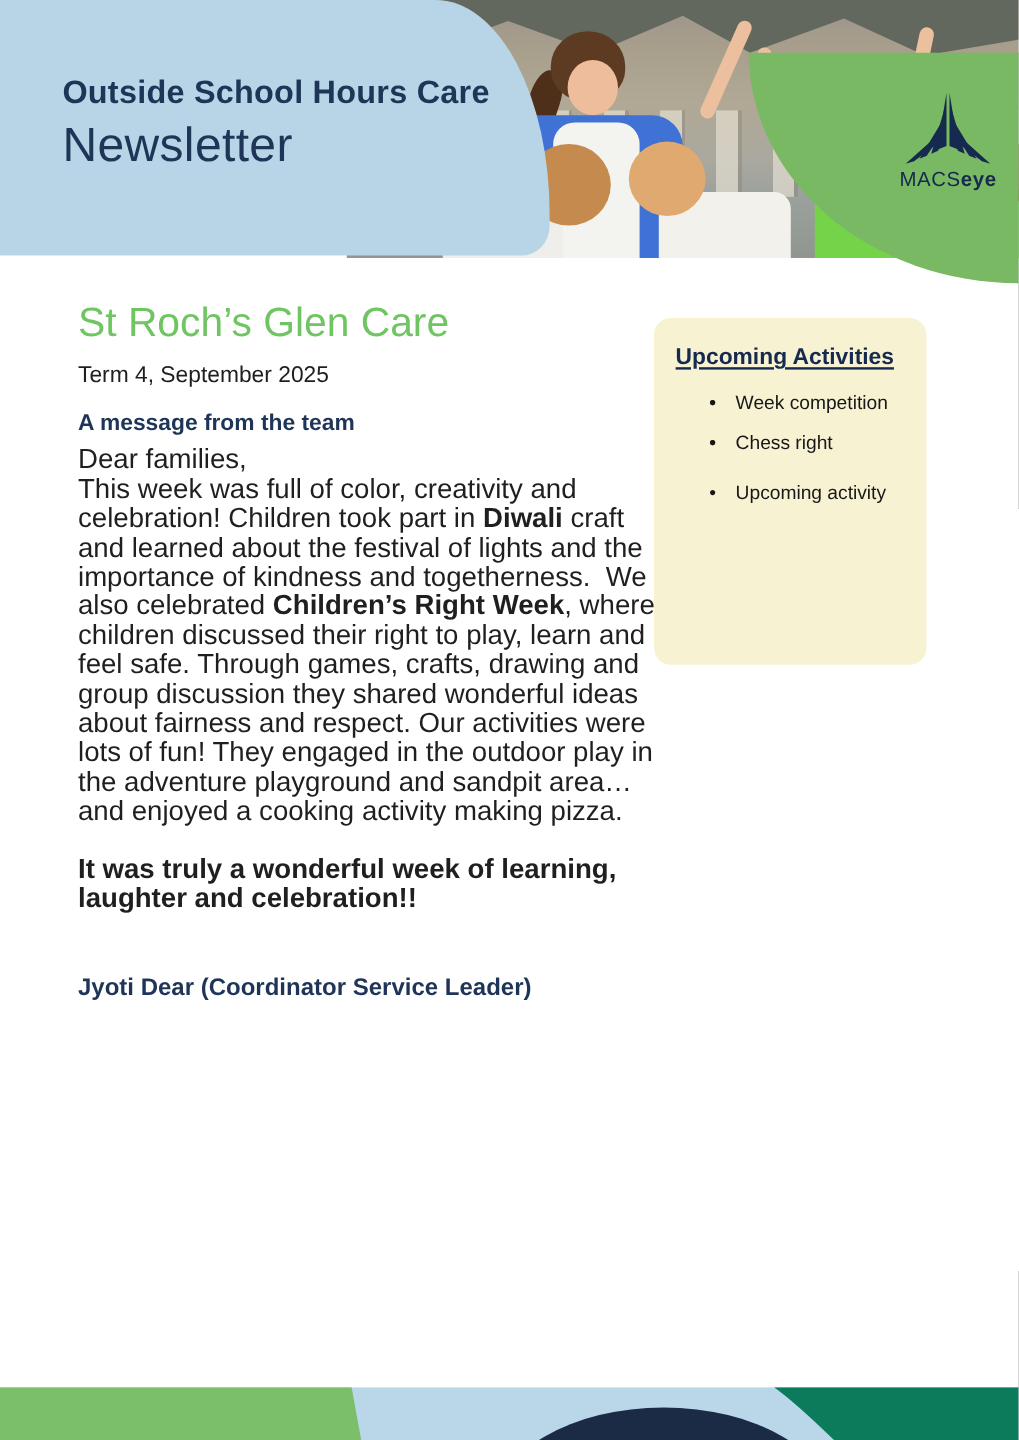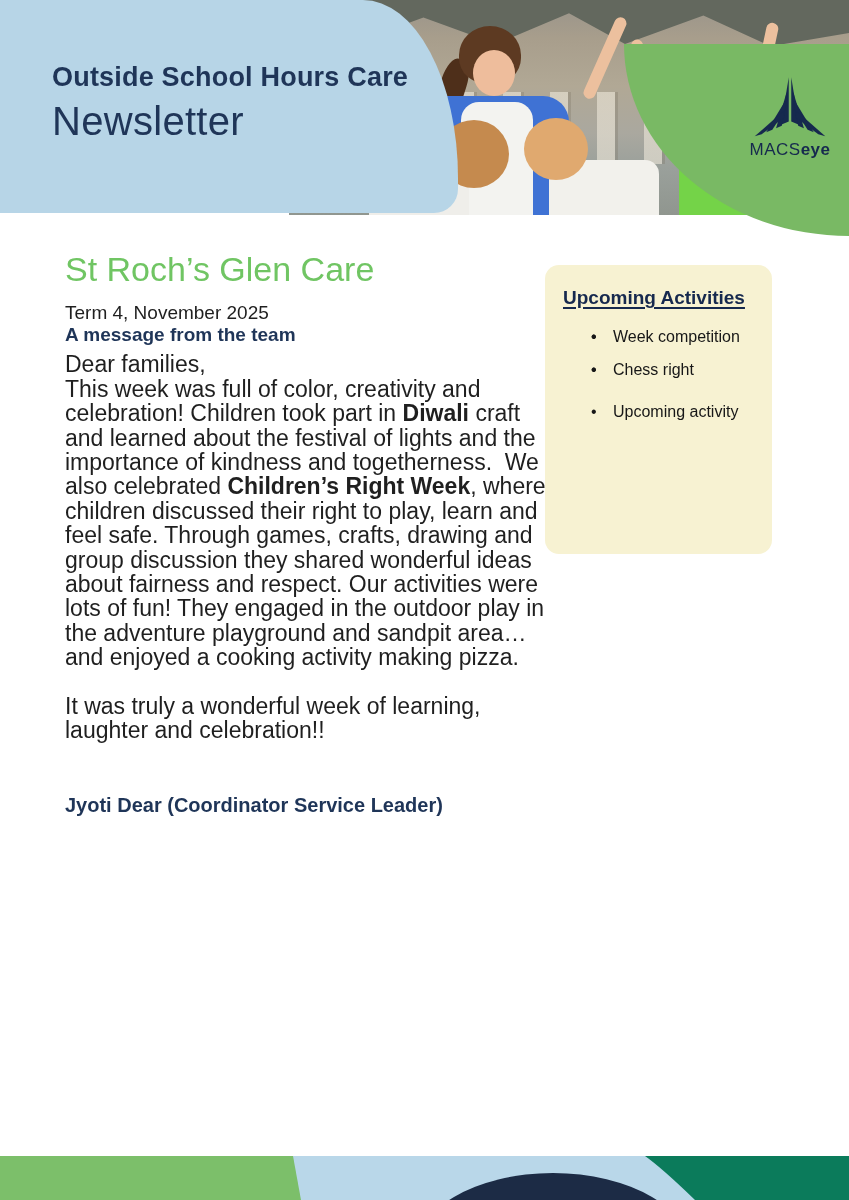--- a/index.html
+++ b/index.html
@@ -54,25 +54,25 @@
   .logo{position:absolute;left:112px;top:30px;width:108px;text-align:center;}
   .logo svg{display:block;margin:0 auto;}
   .brand{font-size:17px;color:var(--logo_navy,#16294e);letter-spacing:.5px;margin-top:2px;}
   .brand .reg{font-weight:500;}
   .brand .bold{font-weight:800;}
 
   
   .main{position:absolute;left:0;top:215px;width:849px;padding:36px 0 0 65px;}
   .site-title{font-size:34px;font-weight:400;color:var(--title_green,#70c563);line-height:1.1;}
   .term{font-size:19px;color:var(--body_text,#1f1f1f);margin-top:14px;}
-  .msg-heading{font-size:19px;font-weight:700;color:var(--text_navy,#1f3558);}
+  .msg-heading{font-size:19px;font-weight:700;color:var(--text_navy,#1f3558);margin-top:18px;}
   .message{width:484px;}
   .body-text{font-size:23px;line-height:24.4px;color:var(--body_text,#1f1f1f);margin-top:6px;}
   .body-text b{font-weight:700;}
-  .closing{margin-top:24px;}
+  .closing{margin-top:24px;font-weight:bold;}
   .signature{font-size:20px;font-weight:700;color:var(--text_navy,#1f3558);margin-top:52px;}
 
   
   .side-box{position:absolute;left:545px;top:265px;width:227px;height:289px;background:var(--sidebar_bg,#f7f2d2);
     border-radius:14px;padding:22px 12px 0 18px;}
   .side-heading{font-size:19px;font-weight:700;color:var(--logo_navy,#16294e);
     text-decoration:underline;text-decoration-thickness:2px;text-underline-offset:3px;}
   .side-list{list-style:none;margin-top:12px;}
   .side-list li{position:relative;padding-left:50px;font-size:16px;line-height:32.5px;color:#171717;max-width:210px;}
   .side-list li .blt{position:absolute;left:28px;top:0;font-size:16px;}
@@ -131,21 +131,21 @@
             <path d="M58 45 L93 76 L84.5 73.5 L57 53 Z"></path>
           </g>
         </svg>
         <div class="brand"><span class="reg">MACS</span><span class="bold">eye</span></div>
       </div>
     </div>
   </div>
 
   <div class="main">
     <h1 class="site-title">St Roch’s Glen Care</h1>
-    <div class="term">Term 4, November 2025</div>
+    <div class="term">Term 4, September 2025</div>
     <div class="msg-heading">A message from the team</div>
 
     <div class="message">
       <p class="body-text"><span>Dear families,</span><br><span>This week was full of color, creativity and celebration! Children took part in </span><b>Diwali</b><span> craft and learned about the festival of lights and the importance of kindness and togetherness.&nbsp; We also celebrated </span><b>Children’s Right Week</b><span>, where children discussed their right to play, learn and feel safe. Through games, crafts, drawing and group discussion they shared wonderful ideas about fairness and respect. Our activities were lots of fun! They engaged in the outdoor play in the adventure playground and sandpit area…and enjoyed a cooking activity making pizza.</span></p>
       <p class="body-text closing">It was truly a wonderful week of learning, laughter and celebration!!</p>
       <div class="signature">Jyoti Dear (Coordinator Service Leader)</div>
     </div>
   </div>
 
   <div class="side-box">

